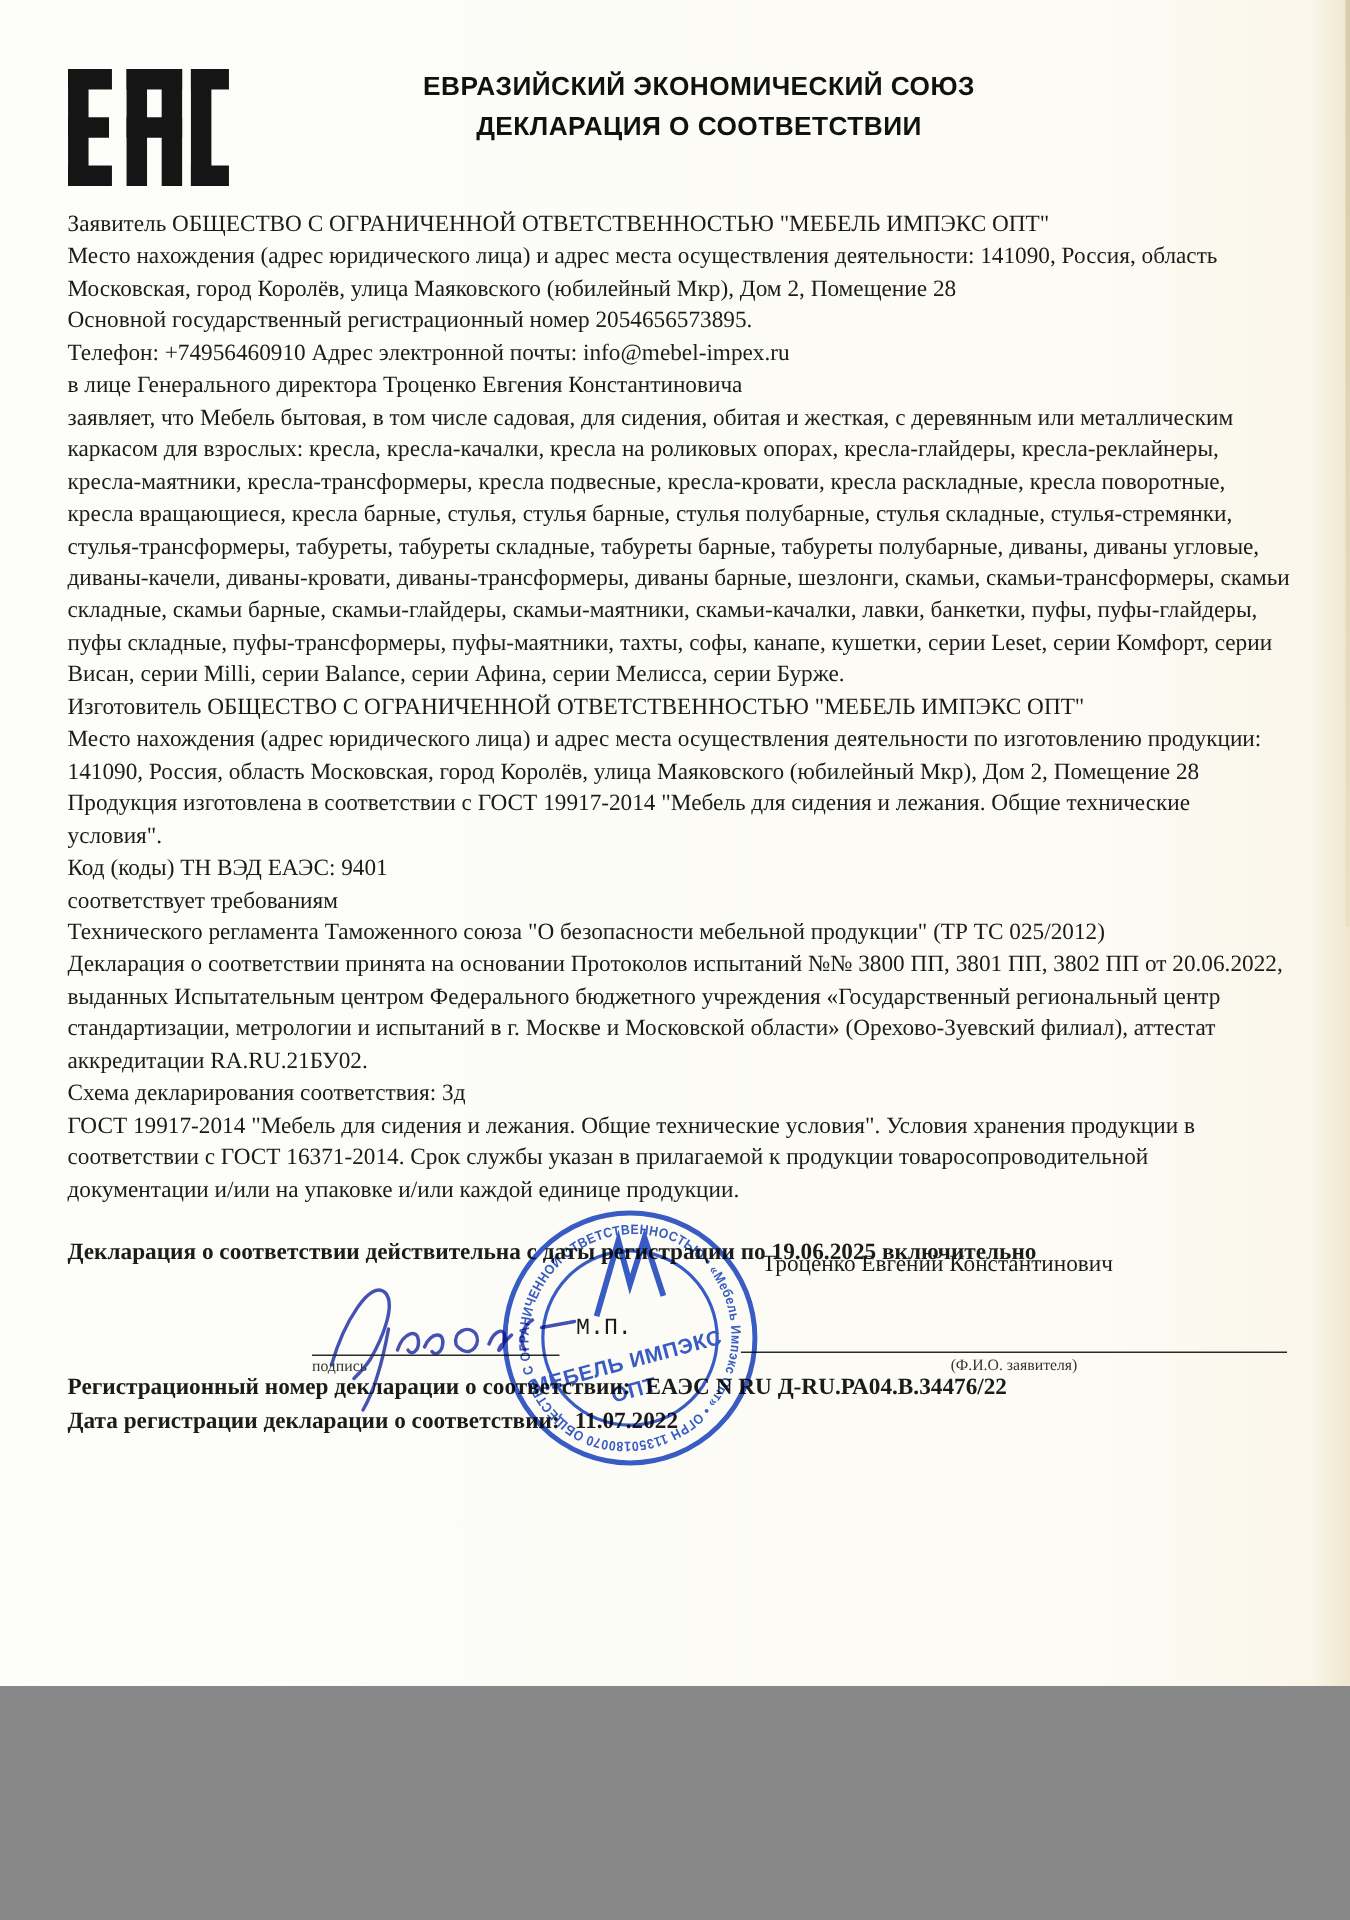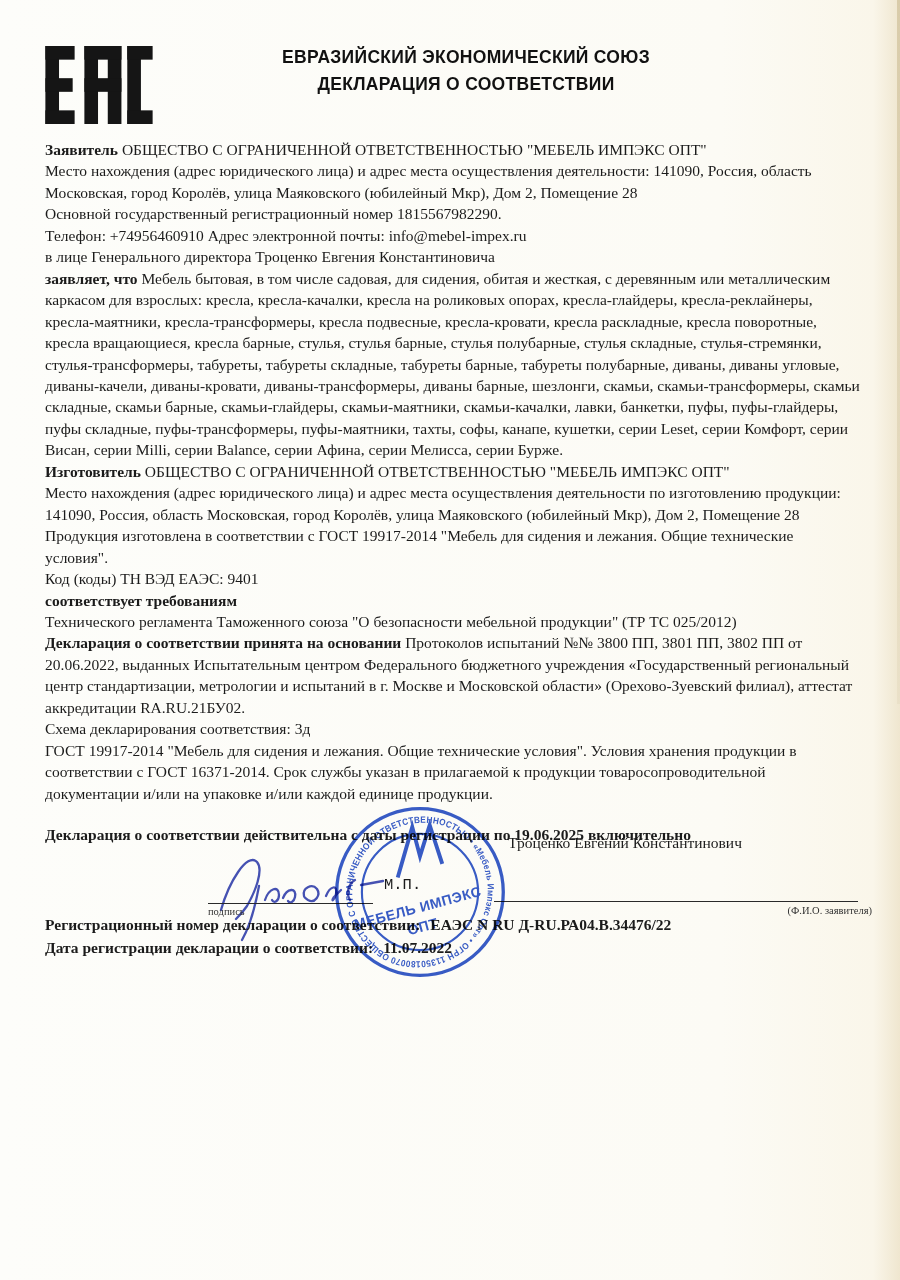--- a/index.html
+++ b/index.html
@@ -2,46 +2,46 @@
 <html style="--stamp-blue: #2d53c8; --signature-blue: #3240b0; --ink: #1b1b1b;"><head>
 <meta charset="utf-8">
 <style>
   :root{
     --stamp-blue:#2d53c8;
     --signature-blue:#3240b0;
     --ink:#1b1b1b;
   }
   html,body{margin:0;padding:0;background:#888;}
   .page{
-    position:relative;width:900px;height:1280px;margin:0 auto;
+    position:relative;width:900px;height:1124px;margin:0 auto;
     background:linear-gradient(90deg,#fdfdfa 0%,#fcfbf5 80%,#faf6ea 97%,#efe6cf 100%);
     overflow:hidden;color:var(--ink);
     font-family:"Liberation Serif","DejaVu Serif",serif;
   }
   .page::after{content:"";position:absolute;right:0;top:0;width:3px;height:55%;
     background:linear-gradient(#c9b98f,#e6dcc2);opacity:.6;}
   
   .eac{position:absolute;left:44px;top:46px;width:110px;height:78px;}
   
   .titles{position:absolute;top:44px;left:16px;width:900px;text-align:center;
     font-family:"Liberation Sans","DejaVu Sans",sans-serif;font-weight:bold;
     font-size:17.5px;line-height:27px;letter-spacing:.3px;color:#111;}
   
   .doc-body{position:absolute;left:45px;top:139px;width:815px;
     font-size:15.5px;line-height:21.45px;}
   .para{margin:0;}
-  .b{font-weight:bold;margin-top:16px;}
+  .b{font-weight:normal;margin-top:16px;}
   
   .validity{position:absolute;left:45px;top:826px;font-weight:bold;font-size:15.5px;}
   .sig-line{position:absolute;left:208px;top:886px;width:165px;height:17px;border-bottom:1.5px solid #2a2a2a;}
   .sig-caption{position:absolute;left:208px;top:906px;width:165px;text-align:left;font-size:10.5px;color:#333;}
   .mp{position:absolute;left:384px;top:876px;font-size:15.5px;font-family:Liberation Mono, monospace;}
   .fio-name{position:absolute;left:508px;top:834px;font-size:15.5px;white-space:nowrap;}
   .fio-line{position:absolute;left:494px;top:884px;width:364px;height:17px;border-bottom:1.5px solid #2a2a2a;}
-  .fio-caption{position:absolute;left:508px;top:905px;width:364px;text-align:right;font-size:10.5px;color:#333;}
+  .fio-caption{position:absolute;left:494px;top:905px;width:364px;text-align:center;font-size:10.5px;color:#333;}
   .reg-line{position:absolute;left:45px;font-weight:bold;font-size:15.5px;white-space:nowrap;}
   .reg-1{top:916px;} .reg-2{top:939px;}
   .reg-value{margin-left:10px;}
   
   .stamp-svg{position:absolute;left:328px;top:800px;width:184px;height:184px;
     mix-blend-mode:multiply;opacity:.95;}
   .stamp-ink{stroke:var(--stamp-blue);fill:none;}
   .stamp-text{fill:var(--stamp-blue);stroke:none;
     font-family:"Liberation Sans","DejaVu Sans",sans-serif;font-weight:bold;}
   .ring-text{font-size:9.4px;letter-spacing:.35px;}
@@ -75,21 +75,21 @@
   </svg>
 
   <div class="titles">
     <div>ЕВРАЗИЙСКИЙ ЭКОНОМИЧЕСКИЙ СОЮЗ</div>
     <div>ДЕКЛАРАЦИЯ О СООТВЕТСТВИИ</div>
   </div>
 
   <main class="doc-body">
       <p class="para"><span class="b">Заявитель </span><span>ОБЩЕСТВО С ОГРАНИЧЕННОЙ ОТВЕТСТВЕННОСТЬЮ "МЕБЕЛЬ ИМПЭКС ОПТ"</span></p>
       <p class="para"><span>Место нахождения (адрес юридического лица) и адрес места осуществления деятельности: 141090, Россия, область Московская, город Королёв, улица Маяковского (юбилейный Мкр), Дом 2, Помещение 28</span></p>
-      <p class="para"><span>Основной государственный регистрационный номер 1815567982290.</span></p>
+      <p class="para"><span>Основной государственный регистрационный номер 2054656573895.</span></p>
       <p class="para"><span>Телефон: +74956460910 Адрес электронной почты: info@mebel-impex.ru</span></p>
       <p class="para"><span>в лице Генерального директора Троценко Евгения Константиновича</span></p>
       <p class="para"><span class="b">заявляет, что </span><span>Мебель бытовая, в том числе садовая, для сидения, обитая и жесткая, с деревянным или металлическим каркасом для взрослых: кресла, кресла-качалки, кресла на роликовых опорах, кресла-глайдеры, кресла-реклайнеры, кресла-маятники, кресла-трансформеры, кресла подвесные, кресла-кровати, кресла раскладные, кресла поворотные, кресла вращающиеся, кресла барные, стулья, стулья барные, стулья полубарные, стулья складные, стулья-стремянки, стулья-трансформеры, табуреты, табуреты складные, табуреты барные, табуреты полубарные, диваны, диваны угловые, диваны-качели, диваны-кровати, диваны-трансформеры, диваны барные, шезлонги, скамьи, скамьи-трансформеры, скамьи складные, скамьи барные, скамьи-глайдеры, скамьи-маятники, скамьи-качалки, лавки, банкетки, пуфы, пуфы-глайдеры, пуфы складные, пуфы-трансформеры, пуфы-маятники, тахты, софы, канапе, кушетки, серии Leset, серии Комфорт, серии Висан, серии Milli, серии Balance, серии Афина, серии Мелисса, серии Бурже.</span></p>
       <p class="para"><span class="b">Изготовитель </span><span>ОБЩЕСТВО С ОГРАНИЧЕННОЙ ОТВЕТСТВЕННОСТЬЮ "МЕБЕЛЬ ИМПЭКС ОПТ"</span></p>
       <p class="para"><span>Место нахождения (адрес юридического лица) и адрес места осуществления деятельности по изготовлению продукции: 141090, Россия, область Московская, город Королёв, улица Маяковского (юбилейный Мкр), Дом 2, Помещение 28 Продукция изготовлена в соответствии с ГОСТ 19917-2014 "Мебель для сидения и лежания. Общие технические условия".</span></p>
       <p class="para"><span>Код (коды) ТН ВЭД ЕАЭС: 9401</span></p>
       <p class="para"><span class="b">соответствует требованиям</span></p>
       <p class="para"><span>Технического регламента Таможенного союза "О безопасности мебельной продукции" (ТР ТС 025/2012)</span></p>
       <p class="para"><span class="b">Декларация о соответствии принята на основании </span><span>Протоколов испытаний №№ 3800 ПП, 3801 ПП, 3802 ПП от 20.06.2022, выданных Испытательным центром Федерального бюджетного учреждения «Государственный региональный центр стандартизации, метрологии и испытаний в г. Москве и Московской области» (Орехово-Зуевский филиал), аттестат аккредитации RA.RU.21БУ02.</span></p>
       <p class="para"><span>Схема декларирования соответствия: 3д</span></p>

